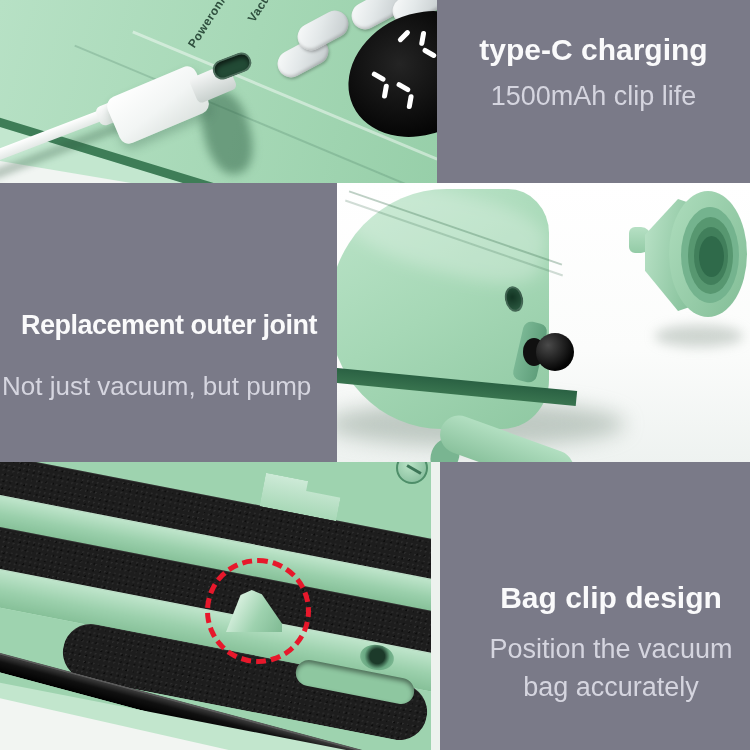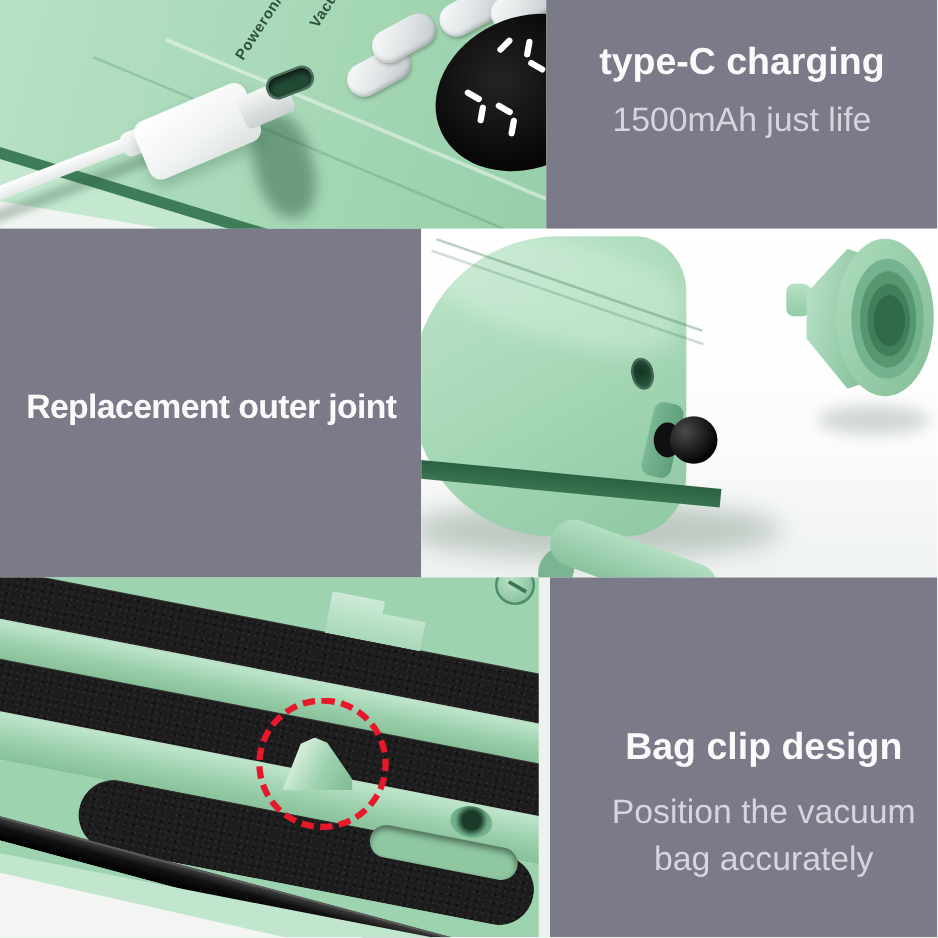--- a/index.html
+++ b/index.html
@@ -175,26 +175,27 @@
       <span class="sg" style="left:68px;top:16px;transform:rotate(-20deg);"></span>
 
     </div>
     <span class="abs tp-lbl lb1">Poweron/T</span>
     <span class="abs tp-lbl lb2">Vacuu</span>
   </div>
 
   <div class="abs panel panel-top">
     <div class="abs pt-text">
       <div class="panel-title">type-C charging</div>
-      <div class="panel-sub">1500mAh just life</div>
+      <div class="panel-sub">1500mAh clip life</div>
     </div>
   </div>
 
   <div class="abs panel panel-mid">
     <div class="abs panel-title pm-title">Replacement outer joint</div>
+    <div class="abs panel-sub pm-sub">Not just vacuum, but pump</div>
   </div>
 
   <div class="abs photo-mid">
     <div class="abs mp-shadow"></div>
     <div class="abs mp-capsule"></div>
     <div class="abs mp-caphl"></div>
     <div class="abs mp-seamA"></div>
     <div class="abs mp-seamB"></div>
     <div class="abs mp-band"></div>
     <div class="abs mp-hole"></div>

